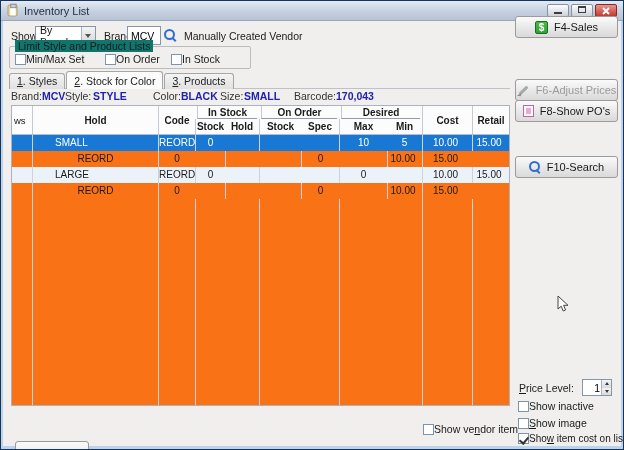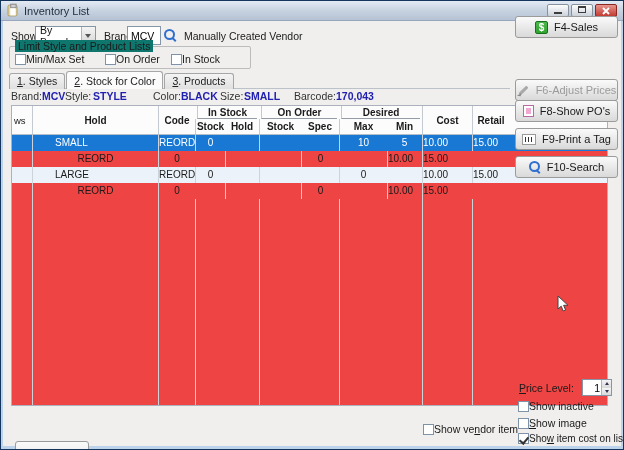--- a/index.html
+++ b/index.html
@@ -44,36 +44,36 @@
   .tabstrip{position:absolute;left:8px;top:70px;height:18px;display:flex;align-items:flex-end}
   .tab{height:16px;line-height:15px;background:linear-gradient(#f4f4f4,#e0e0e0);border:1px solid #a6a6a6;border-bottom:none;border-radius:3px 3px 0 0;font-size:10.5px;padding:0 7px;color:#222;margin-right:1px}
   .tab.active{height:18px;line-height:18px;background:#fbfbfb;position:relative;z-index:2}
   .tabline{position:absolute;left:8px;top:87px;width:501px;height:1px;background:#bcc2ca}
 
   
   .info{position:absolute;top:89px;font-size:10.5px;color:#333;white-space:nowrap}
   .val{color:var(--link-value);font-weight:bold}
 
   
-  .tbl{position:absolute;left:10px;top:104px;width:597px;height:301px;border:1px solid #a9b2bd;background:#ef4444;display:flex;flex-direction:column;font-size:10px;color:#1a1a1a}
+  .tbl{position:absolute;left:10px;top:104px;width:499px;height:301px;border:1px solid #a9b2bd;background:#f97316;display:flex;flex-direction:column;font-size:10px;color:#1a1a1a}
   .cols{display:grid;grid-template-columns:20px 126px 37px 30px 34px 42px 38px 48px 35px 50px 37px}
   .thead{display:grid;grid-template-columns:20px 126px 37px 30px 34px 42px 38px 48px 35px 50px 37px;grid-template-rows:13px 15px;background:#fcfcfc;border-bottom:1px solid #b5bdc8;font-weight:bold}
   .thead div{display:flex;align-items:center;justify-content:center}
   .h-ws{grid-area:1/1/3/2;font-weight:normal;font-size:9.5px;justify-content:flex-start !important;padding-left:2px}
   .h-size{grid-area:1/2/3/3}.h-code{grid-area:1/3/3/4}
   .h-instock{grid-area:1/4/2/6}.h-onorder{grid-area:1/6/2/8}.h-desired{grid-area:1/8/2/10}
   .h-cost{grid-area:1/10/3/11}.h-retail{grid-area:1/11/3/12}
   .h-stock{grid-area:2/4}.h-hold{grid-area:2/5}.h-oostock{grid-area:2/6}.h-spec{grid-area:2/7}.h-max{grid-area:2/8}.h-min{grid-area:2/9}
   .bl{border-left:1px solid #c3cad2}
   .gline{border-bottom:1px solid #949ca6;margin:0 2px}
   .trow{height:16px;line-height:16px}
   .trow div{overflow:hidden;white-space:nowrap}
   .trow .c2{padding-left:22px}
   .c3,.c4,.c8,.c9{text-align:center}
-  .c10,.c11{text-align:left;padding-right:4px}
+  .c10,.c11{text-align:center;padding-right:4px}
   .trow.alt{background:#ecf2f9}
   .trow.selected{background:var(--selection);color:#fff}
   .dl{border-left:1px solid #ccd3db}
   .tfill{flex:1}
 
   
   .btn{position:absolute;background:linear-gradient(#fafafa,#d9d9d9);border:1px solid #9b9b9b;border-radius:3px;font-size:11px;color:#1a1a1a;display:flex;align-items:center;justify-content:center;gap:6px}
   .btn.disabled{color:#9a9a9a}
   .inv-btn{left:14px;top:440px;width:74px;height:34px;justify-content:space-between;padding:0 19px}
   .tri-down-lg{width:0;height:0;border-left:5px solid transparent;border-right:5px solid transparent;border-top:6px solid #333}
@@ -281,24 +281,20 @@
     <span>F4-Sales</span>
   </div>
   <div class="btn sbtn disabled" style="top:78px">
     <span class="ic-pencil"></span>
     <span>F6-Adjust Prices</span>
   </div>
   <div class="btn sbtn" style="top:99px">
     <span class="ic-doc"></span>
     <span>F8-Show PO's</span>
   </div>
-  <div class="btn sbtn" style="top:127px">
-    <span class="ic-barcode"></span>
-    <span>F9-Print a Tag</span>
-  </div>
   <div class="btn sbtn" style="top:155px">
     <span class="ic-mag"></span>
     <span>F10-Search</span>
   </div>
 
   
   <span class="abs lbl" style="left:518px;top:381px"><span></span><u>P</u><span>rice Level:</span></span>
   <div class="spin">
     <input value="1" style="">
     <span class="spinbtns">

